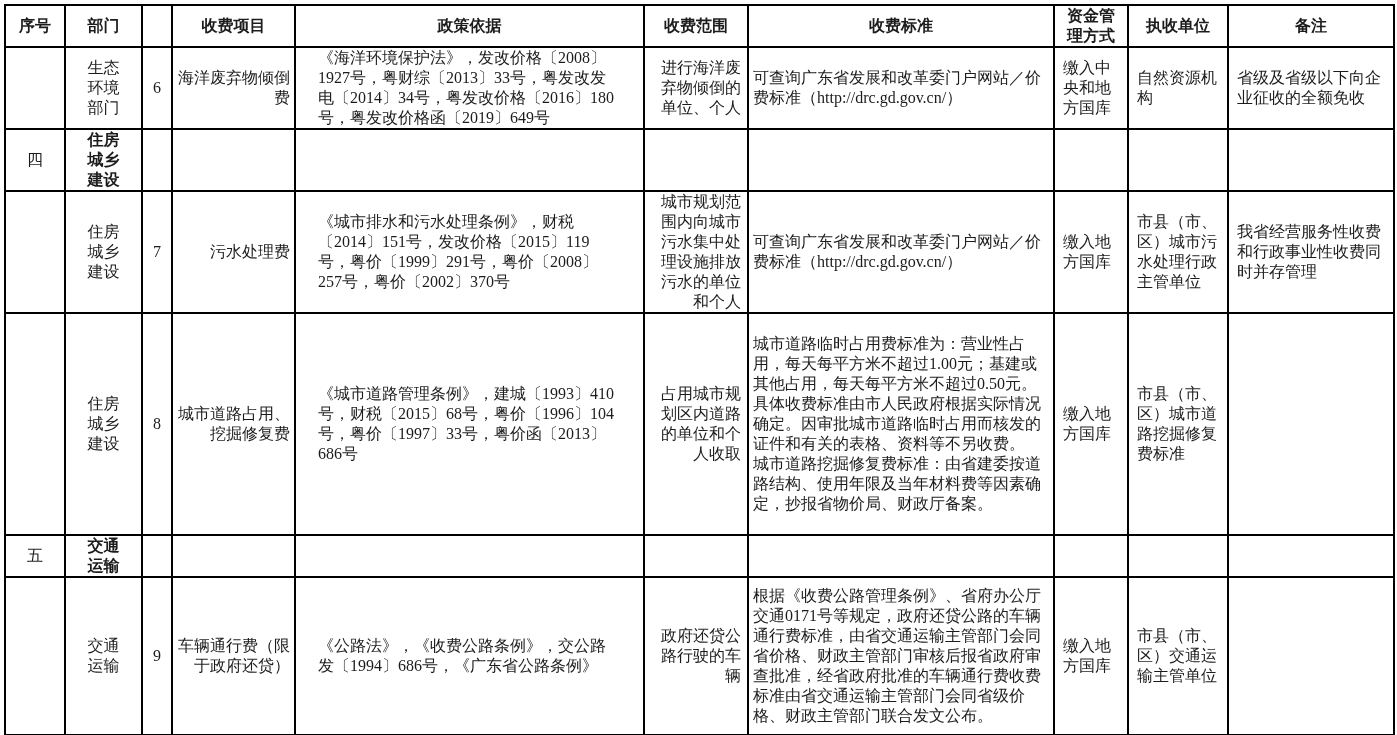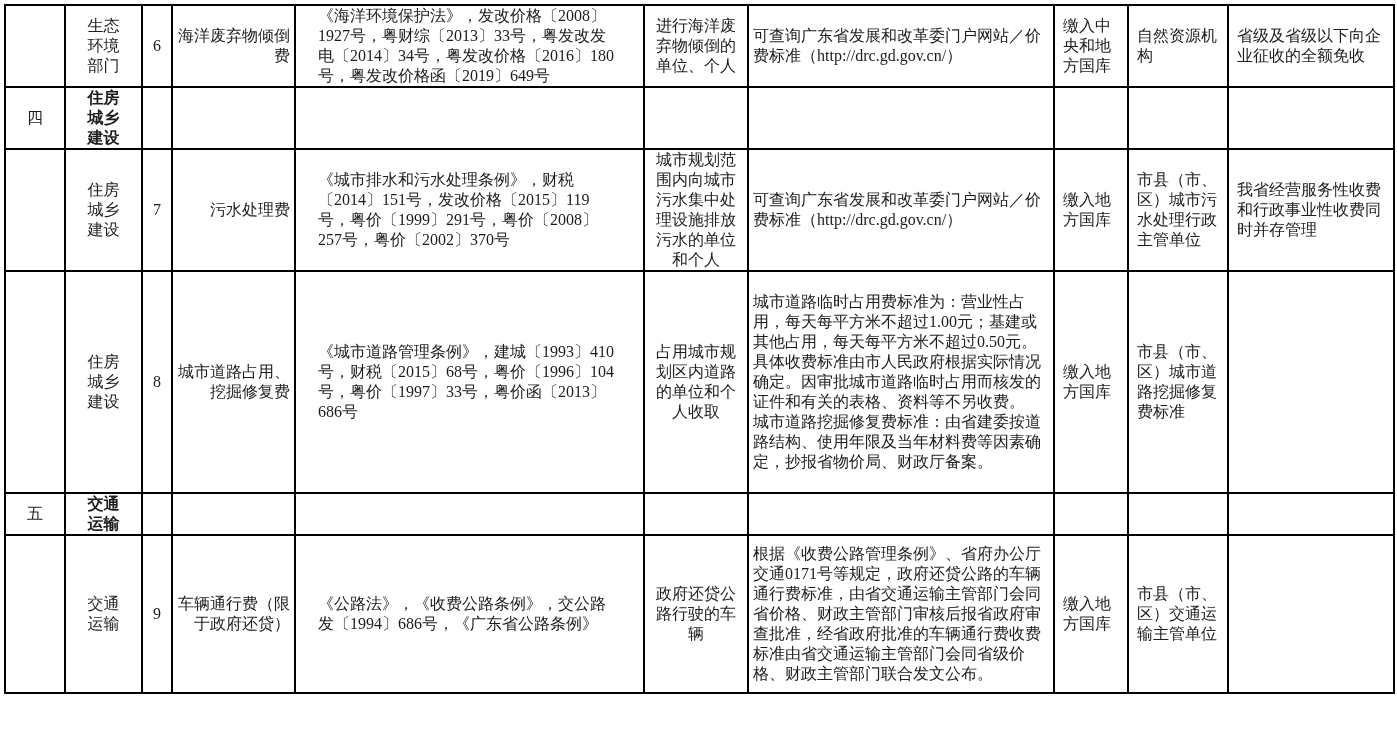--- a/index.html
+++ b/index.html
@@ -33,21 +33,21 @@
   th {
     font-weight: bold;
     text-align: center;
     padding: 0 6px;
   }
   td.serial { text-align: center; }
   td.dept   { text-align: center; padding: 0 14px; }
   td.num    { text-align: center; padding: 0 2px; }
   td.item   { text-align: right;   padding: 12px 4px; }
   td.policy { text-align: left;   padding: 0 22px; }
-  td.scope  { text-align: center; padding: 0 6px; }
+  td.scope  { text-align: right; padding: 0 6px; }
   td.standard { text-align: left; padding: 0 4px; border-radius: 22px; }
   td.fund   { text-align: left;   padding: 4px 8px; }
   td.unit   { text-align: left;   padding: 12px 8px; }
   td.note   { text-align: left;   padding: 0 8px; }
   tr.section-row td.dept { font-weight: bold; }
 </style>
 </head>
 <body>
 
 <div class="page">
@@ -59,20 +59,32 @@
       <col style="width:123px">
       <col style="width:349px">
       <col style="width:104px">
       <col style="width:306px">
       <col style="width:74px">
       <col style="width:100px">
       <col style="width:166px">
     </colgroup>
 
     <tbody>
+        <tr style="height:42px">
+      <th>序号</th>
+      <th>部门</th>
+      <th></th>
+      <th>收费项目</th>
+      <th>政策依据</th>
+      <th>收费范围</th>
+      <th>收费标准</th>
+      <th>资金管理方式</th>
+      <th>执收单位</th>
+      <th>备注</th>
+    </tr>
 
     <tr style="height:76px">
       <td class="serial"></td>
       <td class="dept">生态环境部门</td>
       <td class="num">6</td>
       <td class="item">海洋废弃物倾倒费</td>
       <td class="policy">《海洋环境保护法》，发改价格〔2008〕1927号，粤财综〔2013〕33号，粤发改发电〔2014〕34号，粤发改价格〔2016〕180号，粤发改价格函〔2019〕649号</td>
       <td class="scope">进行海洋废弃物倾倒的单位、个人</td>
       <td class="standard">可查询广东省发展和改革委门户网站／价费标准（http://drc.gd.gov.cn/）</td>
       <td class="fund">缴入中央和地方国库</td>

